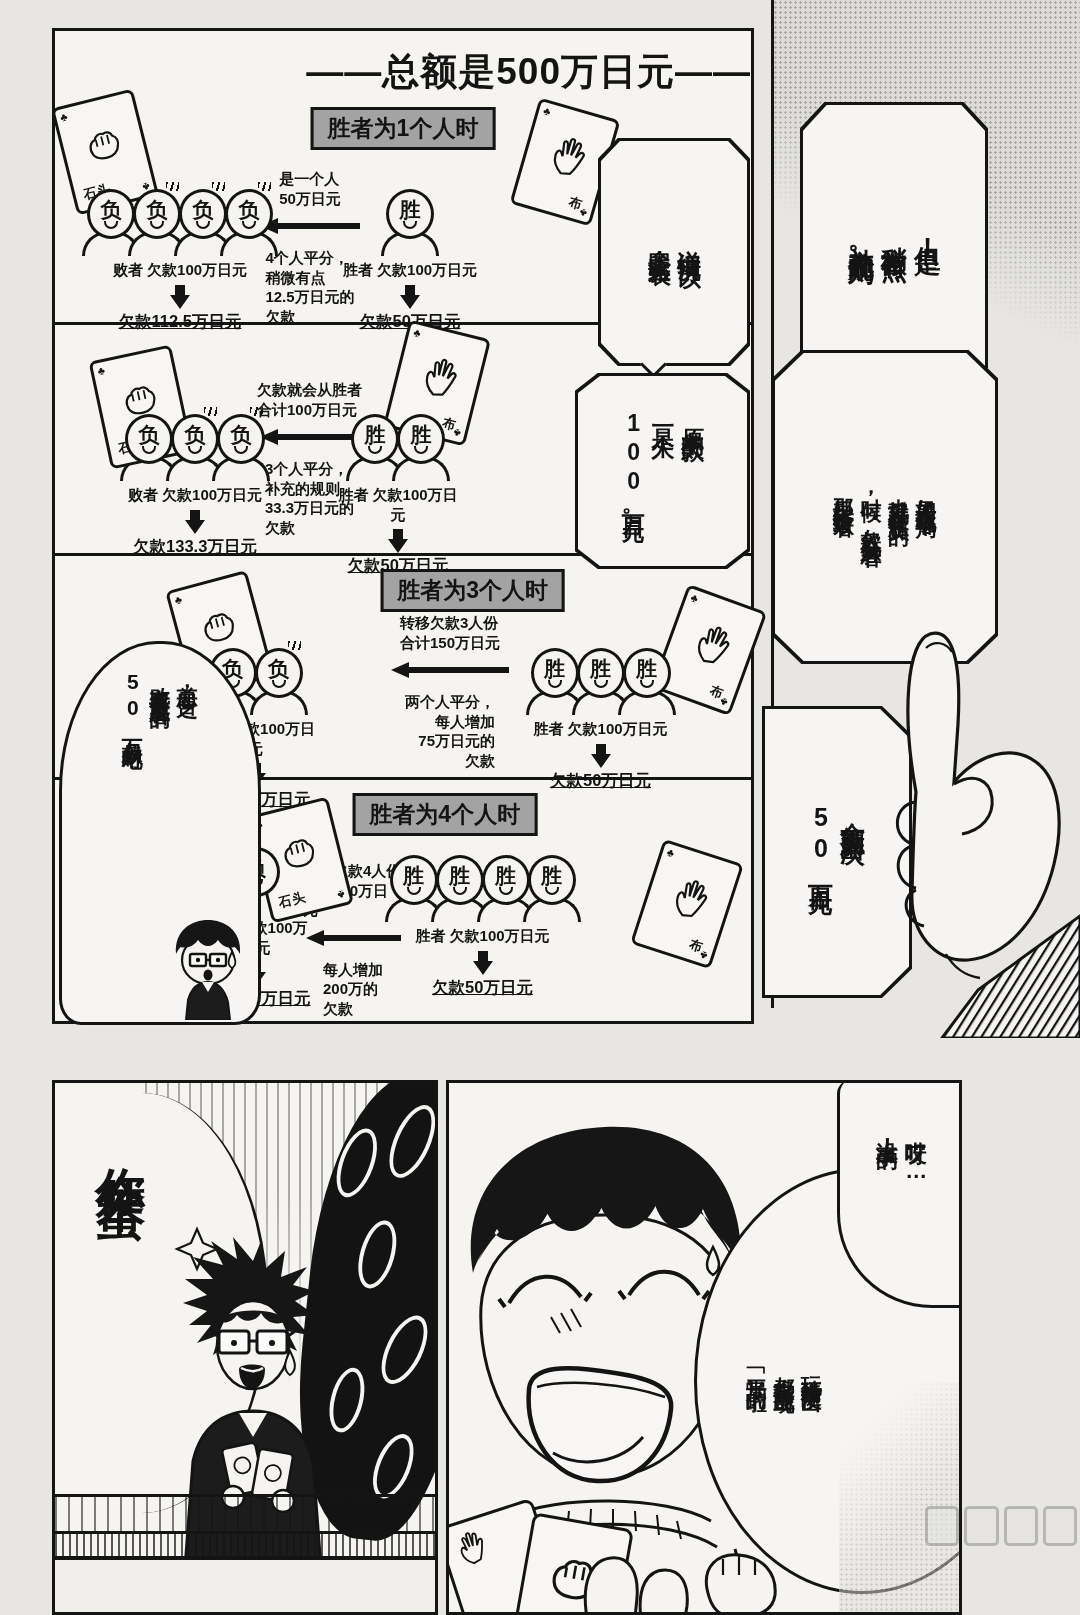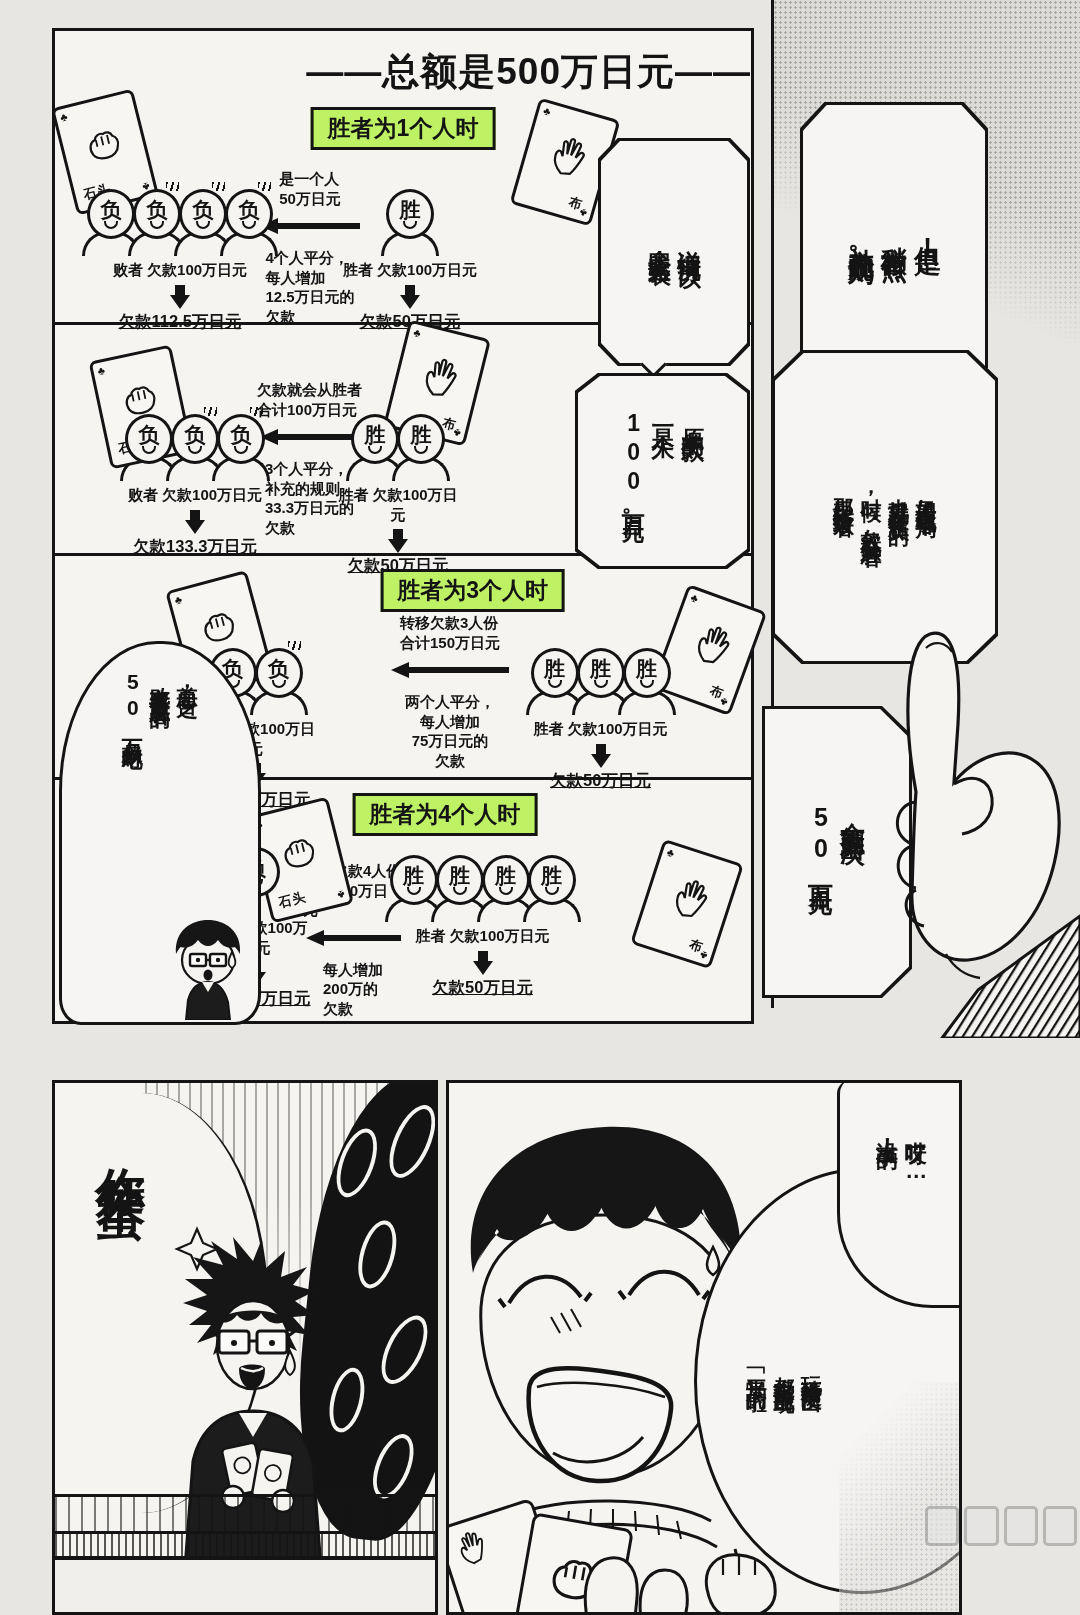--- a/index.html
+++ b/index.html
@@ -15,21 +15,21 @@
   
   .bub{position:absolute;}
   .bub .bg,.bub .fg{position:absolute;clip-path:polygon(13% 0,87% 0,100% 9%,100% 91%,87% 100%,13% 100%,0 91%,0 9%);}
   .bub .bg{inset:0;background:#141414;}
   .bub .fg{inset:3px;background:#f6f5f3;}
   .bub .ct{position:absolute;inset:0;display:flex;align-items:center;justify-content:center;}
   .tail{position:absolute;width:16px;height:16px;background:#f6f5f3;
         border-right:3px solid #141414;border-bottom:3px solid #141414;transform:rotate(45deg);}
   
   .sec{position:absolute;left:0;width:696px;}
-  .sec-title{position:absolute;transform:translateX(-50%);border:3px solid #141414;background:#bef264;
+  .sec-title{position:absolute;transform:translateX(-50%);border:3px solid #141414;background:#a3a3a3;
              padding:3px 14px;font-size:23px;font-weight:bold;white-space:nowrap;z-index:3;}
   .divider{position:absolute;left:0;width:696px;height:3px;background:#141414;}
   .card{position:absolute;width:78px;height:104px;background:#f7f6f3;border:3px solid #141414;
         border-radius:7px;z-index:1;}
   .card .suit{position:absolute;font-size:11px;line-height:1;}
   .card .tl{top:3px;left:4px;}
   .card .br{bottom:3px;right:4px;transform:rotate(180deg);}
   .card .csym{position:absolute;left:50%;top:44%;transform:translate(-50%,-50%);}
   .card .clabel{position:absolute;bottom:6px;left:8px;font-size:13px;font-weight:bold;letter-spacing:1px;}
   .bigcard{width:96px;height:130px;border-radius:9px;}
@@ -155,21 +155,21 @@
           </svg>
         <div class="res">欠款112.5万日元</div>
       </div>
       <div class="mid" style="left:200px;top:76px;width:110px;">
         <div class="cap pre">是一个人
 50万日元</div>
         <svg class="lar" width="100" height="20" viewBox="0 0 100 20">
             <polygon points="0,10 18,2 18,7 100,7 100,13 18,13 18,18" fill="#141414"></polygon>
           </svg>
         <div class="cap pre" style="text-align:left;">4个人平分，
-每人增加
+稍微有点
 12.5万日元的
 欠款</div>
       </div>
       <div class="col" style="left:285px;top:100px;width:140px;">
         <div class="figrow">
           <div class="fig">
               <div class="head">
                 <span>胜</span>
                 <i class="mouth"></i>
               </div>
@@ -312,21 +312,21 @@
             <polygon points="5,0 15,0 15,10 20,10 10,24 0,10 5,10" fill="#141414"></polygon>
           </svg>
         <div class="res">欠款175万日元</div>
       </div>
       <div class="mid" style="left:330px;top:56px;width:130px;">
         <div class="cap pre">转移欠款3人份
 合计150万日元</div>
         <svg class="lar" width="118" height="20" viewBox="0 0 118 20">
             <polygon points="0,10 18,2 18,7 118,7 118,13 18,13 18,18" fill="#141414"></polygon>
           </svg>
-        <div class="cap pre" style="text-align:center;">两个人平分，
+        <div class="cap pre" style="text-align:right;">两个人平分，
 每人增加
 75万日元的
 欠款</div>
       </div>
       <div class="col" style="left:458px;top:95px;width:175px;">
         <div class="figrow">
           <div class="fig">
               <div class="head">
                 <span>胜</span>
                 <i class="mouth"></i>

